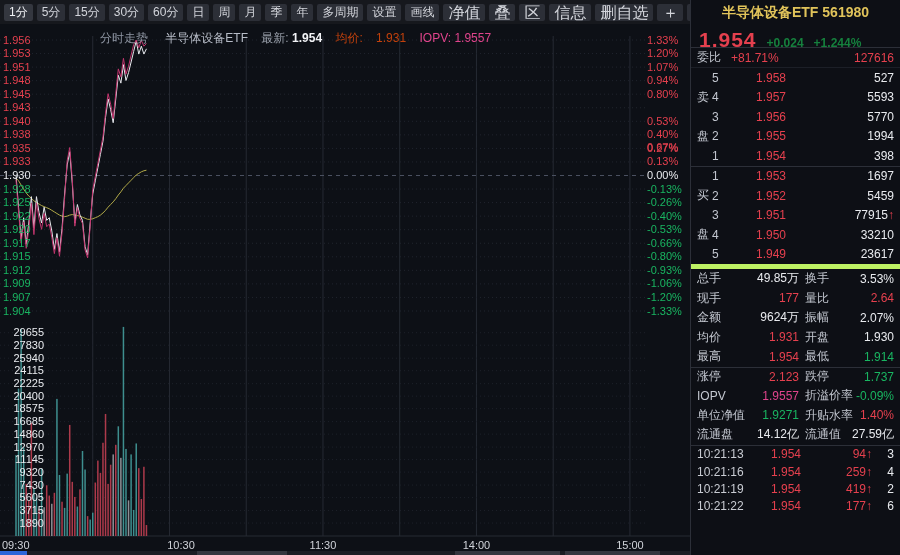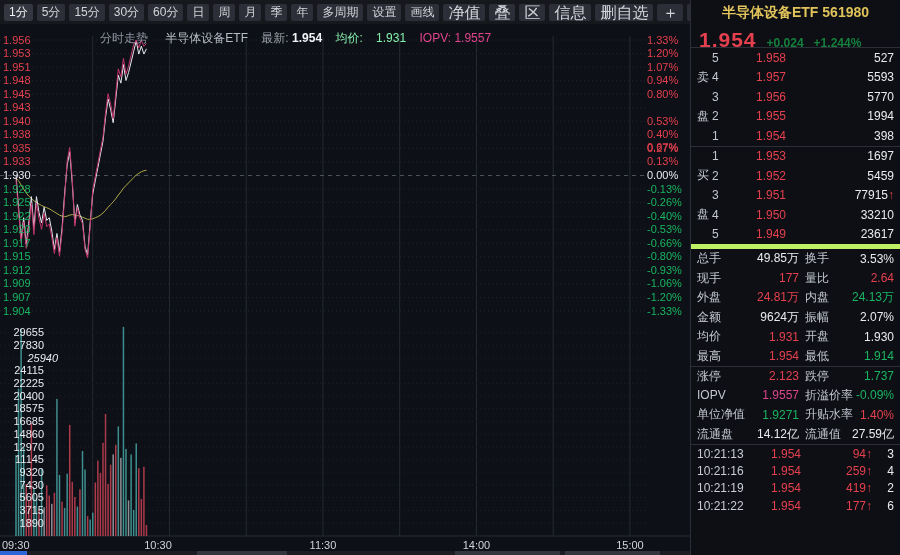--- a/index.html
+++ b/index.html
@@ -17,21 +17,21 @@
   .tb-tool{background:#2c2f37;color:#d3d5db;font-size:16px;line-height:17px;padding:0 5px;
            margin:0 2px;border-radius:2px;white-space:nowrap;}
   
   .chart{position:absolute;left:0;top:24px;width:690px;height:531px;background:#0d1016;}
   .chart svg{position:absolute;left:0;top:0;}
   .chart-header{position:absolute;left:100px;top:6px;font-size:12px;white-space:nowrap;z-index:5;}
   .ch-title{color:#8e95a2;margin-right:14px;}
   .ch-name{color:#b8bdc8;margin-right:10px;}
   .ch-lab{color:#9aa0ab;}
   .ch-latest{color:#f2f3f6;font-weight:bold;margin-right:10px;}
-  .ch-avg{color:#86efac;margin-right:10px;}
+  .ch-avg{color:#c2410c;margin-right:10px;}
   .ch-iopv{color:#e0448c;}
   .axis-lab{position:absolute;font-size:11px;line-height:13px;white-space:nowrap;z-index:4;}
   .c-red{color:#e5404e;} .c-green{color:#19b561;} .c-white{color:#e9ebef;}
   .c-pink{color:#e0448c;}
   .vol-lab{width:44px;text-align:right;}
   .x-lab{color:#d0d3d9;}
   .hscroll{position:absolute;left:0;bottom:0;width:690px;height:4px;background:#1b1d23;}
   .hthumb{position:absolute;top:0;height:4px;background:#2c66d9;}
   .hseg{position:absolute;top:0;height:4px;background:#34363e;}
   
@@ -250,36 +250,36 @@
       <div class="axis-lab c-green" style="left: 647px; top: 185.65px;">-0.40%</div>
       <div class="axis-lab c-green" style="left: 647px; top: 199.2px;">-0.53%</div>
       <div class="axis-lab c-green" style="left: 647px; top: 212.75px;">-0.66%</div>
       <div class="axis-lab c-green" style="left: 647px; top: 226.3px;">-0.80%</div>
       <div class="axis-lab c-green" style="left: 647px; top: 239.85px;">-0.93%</div>
       <div class="axis-lab c-green" style="left: 647px; top: 253.4px;">-1.06%</div>
       <div class="axis-lab c-green" style="left: 647px; top: 266.95px;">-1.20%</div>
       <div class="axis-lab c-green" style="left: 647px; top: 280.5px;">-1.33%</div>
       <div class="axis-lab c-white vol-lab" style="left: 0px; top: 302.205px;">29655</div>
       <div class="axis-lab c-white vol-lab" style="left: 0px; top: 314.716px;">27830</div>
-      <div class="axis-lab c-white vol-lab" style="left: 14px; top: 327.672px; font-style: italic;">25940</div>
+      <div class="axis-lab c-white vol-lab" style="left: 0px; top: 327.672px;">25940</div>
       <div class="axis-lab c-white vol-lab" style="left: 0px; top: 340.183px;">24115</div>
       <div class="axis-lab c-white vol-lab" style="left: 0px; top: 353.14px;">22225</div>
       <div class="axis-lab c-white vol-lab" style="left: 0px; top: 365.651px;">20400</div>
       <div class="axis-lab c-white vol-lab" style="left: 0px; top: 378.162px;">18575</div>
       <div class="axis-lab c-white vol-lab" style="left: 0px; top: 391.119px;">16685</div>
       <div class="axis-lab c-white vol-lab" style="left: 0px; top: 403.63px;">14860</div>
       <div class="axis-lab c-white vol-lab" style="left: 0px; top: 416.586px;">12970</div>
       <div class="axis-lab c-white vol-lab" style="left: 0px; top: 429.097px;">11145</div>
       <div class="axis-lab c-white vol-lab" style="left: 0px; top: 441.608px;">9320</div>
       <div class="axis-lab c-white vol-lab" style="left: 0px; top: 454.565px;">7430</div>
       <div class="axis-lab c-white vol-lab" style="left: 0px; top: 467.076px;">5605</div>
       <div class="axis-lab c-white vol-lab" style="left: 0px; top: 480.032px;">3715</div>
       <div class="axis-lab c-white vol-lab" style="left: 0px; top: 492.543px;">1890</div>
       <div class="axis-lab x-lab" style="left: 2px; top: 515px;">09:30</div>
-      <div class="axis-lab x-lab" style="left: 158px; top: 515px; transform: translateX(-50%);">10:30</div>
+      <div class="axis-lab x-lab" style="left: 181px; top: 515px; transform: translateX(-50%);">10:30</div>
       <div class="axis-lab x-lab" style="left: 322.96px; top: 515px; transform: translateX(-50%);">11:30</div>
       <div class="axis-lab x-lab" style="left: 476.44px; top: 515px; transform: translateX(-50%);">14:00</div>
       <div class="axis-lab x-lab" style="left: 629.92px; top: 515px; transform: translateX(-50%);">15:00</div>
     </div>
   <div class="hscroll">
     <div class="hseg" style="left:197px;width:90px;"></div>
     <div class="hseg" style="left:455px;width:105px;"></div>
     <div class="hseg" style="left:565px;width:95px;"></div>
     <div class="hthumb" style="left:0;width:27px;"></div>
   </div>
@@ -290,20 +290,25 @@
     <div class="p-title">
       <span>半导体设备ETF</span>
       <span>561980</span>
     </div>
     <div class="p-priceline">
       <span class="p-big">1.954</span>
       <span class="p-chg">+0.024</span>
       <span class="p-chgp">+1.244%</span>
     </div>
   </div>
+  <div class="row weibi">
+    <span class="lab">委比</span>
+    <span class="val c-red">+81.71%</span>
+    <span class="cha c-red">127616</span>
+  </div>
   <div id="asks">
       <div class="ob-row">
         <span class="ob-group"></span>
         <span class="ob-lvl">5</span>
         <span class="ob-price c-red">1.958</span>
         <span class="ob-vol"><span>527</span></span>
       </div>
       <div class="ob-row">
         <span class="ob-group">卖</span>
         <span class="ob-lvl">4</span>
@@ -373,30 +378,20 @@
         </div>
       </div>
       <div class="st-row">
         <div class="st-half">
           <span class="st-lab">现手</span>
           <span class="c-red">177</span>
         </div>
         <div class="st-half right">
           <span class="st-lab">量比</span>
           <span class="c-red">2.64</span>
-        </div>
-      </div>
-      <div class="st-row">
-        <div class="st-half">
-          <span class="st-lab">外盘</span>
-          <span class="c-red">24.81万</span>
-        </div>
-        <div class="st-half right">
-          <span class="st-lab">内盘</span>
-          <span class="c-green">24.13万</span>
         </div>
       </div>
       <div class="st-row">
         <div class="st-half">
           <span class="st-lab">金额</span>
           <span class="c-white">9624万</span>
         </div>
         <div class="st-half right">
           <span class="st-lab">振幅</span>
           <span class="c-white">2.07%</span>

